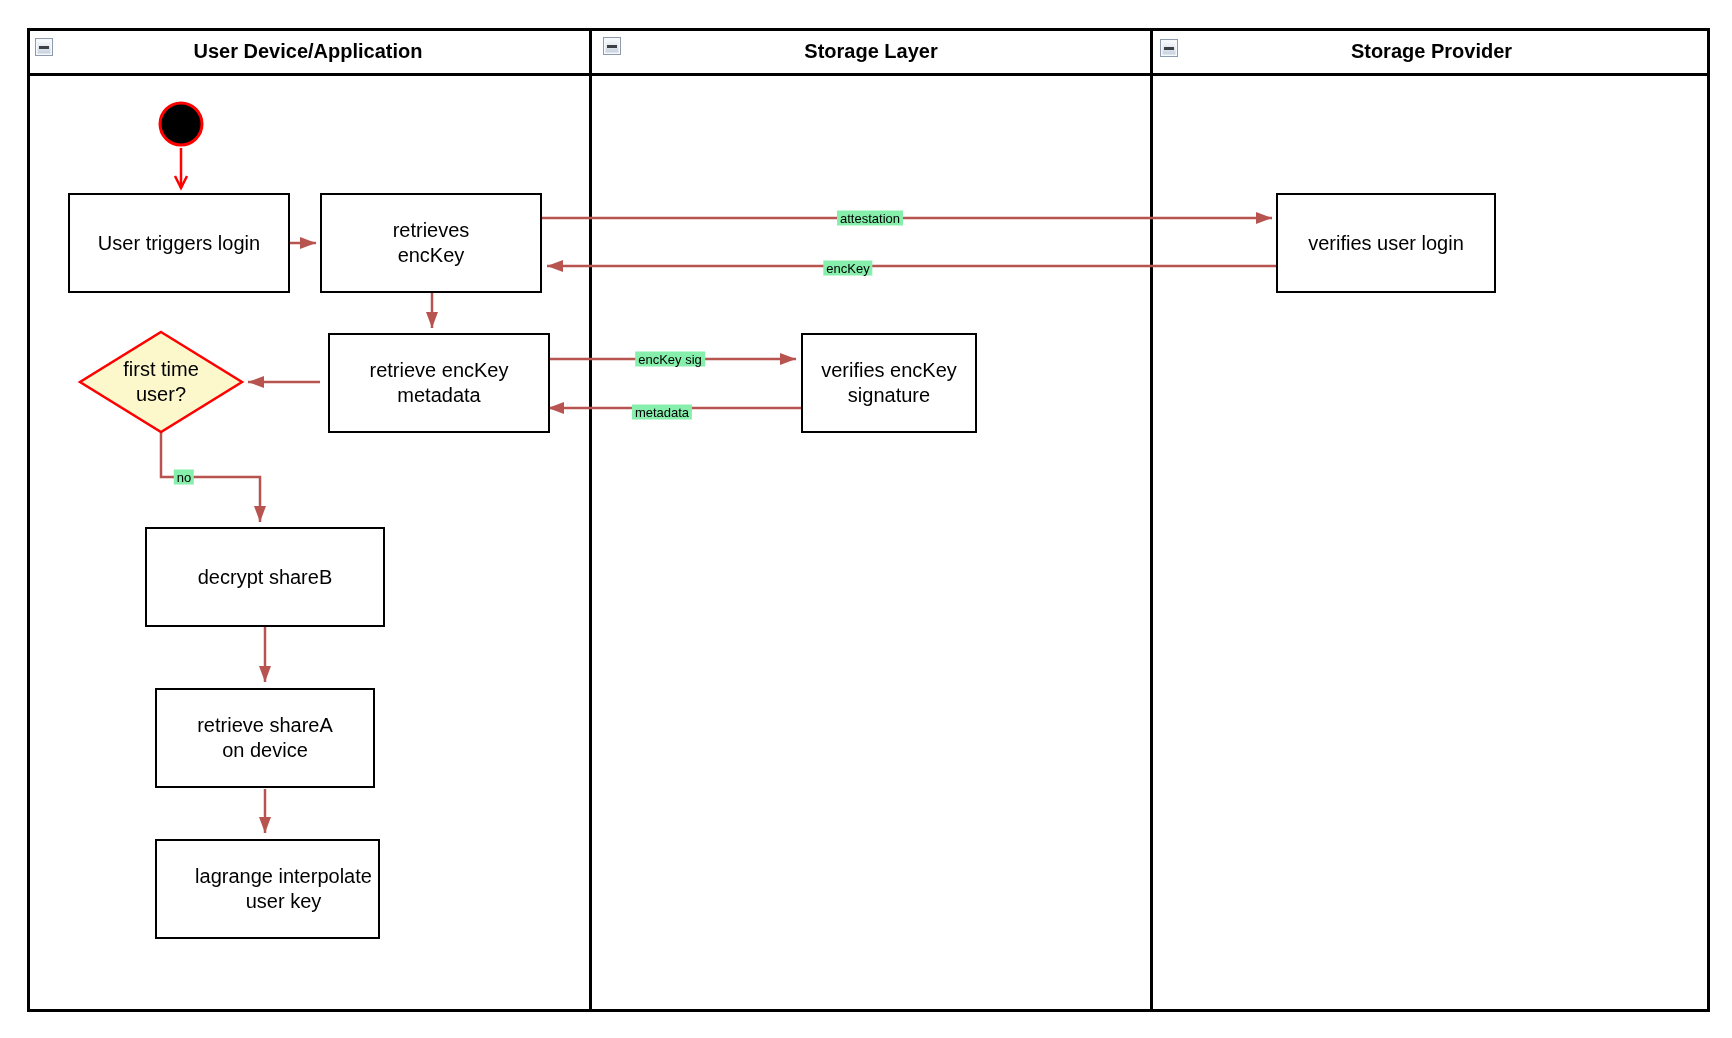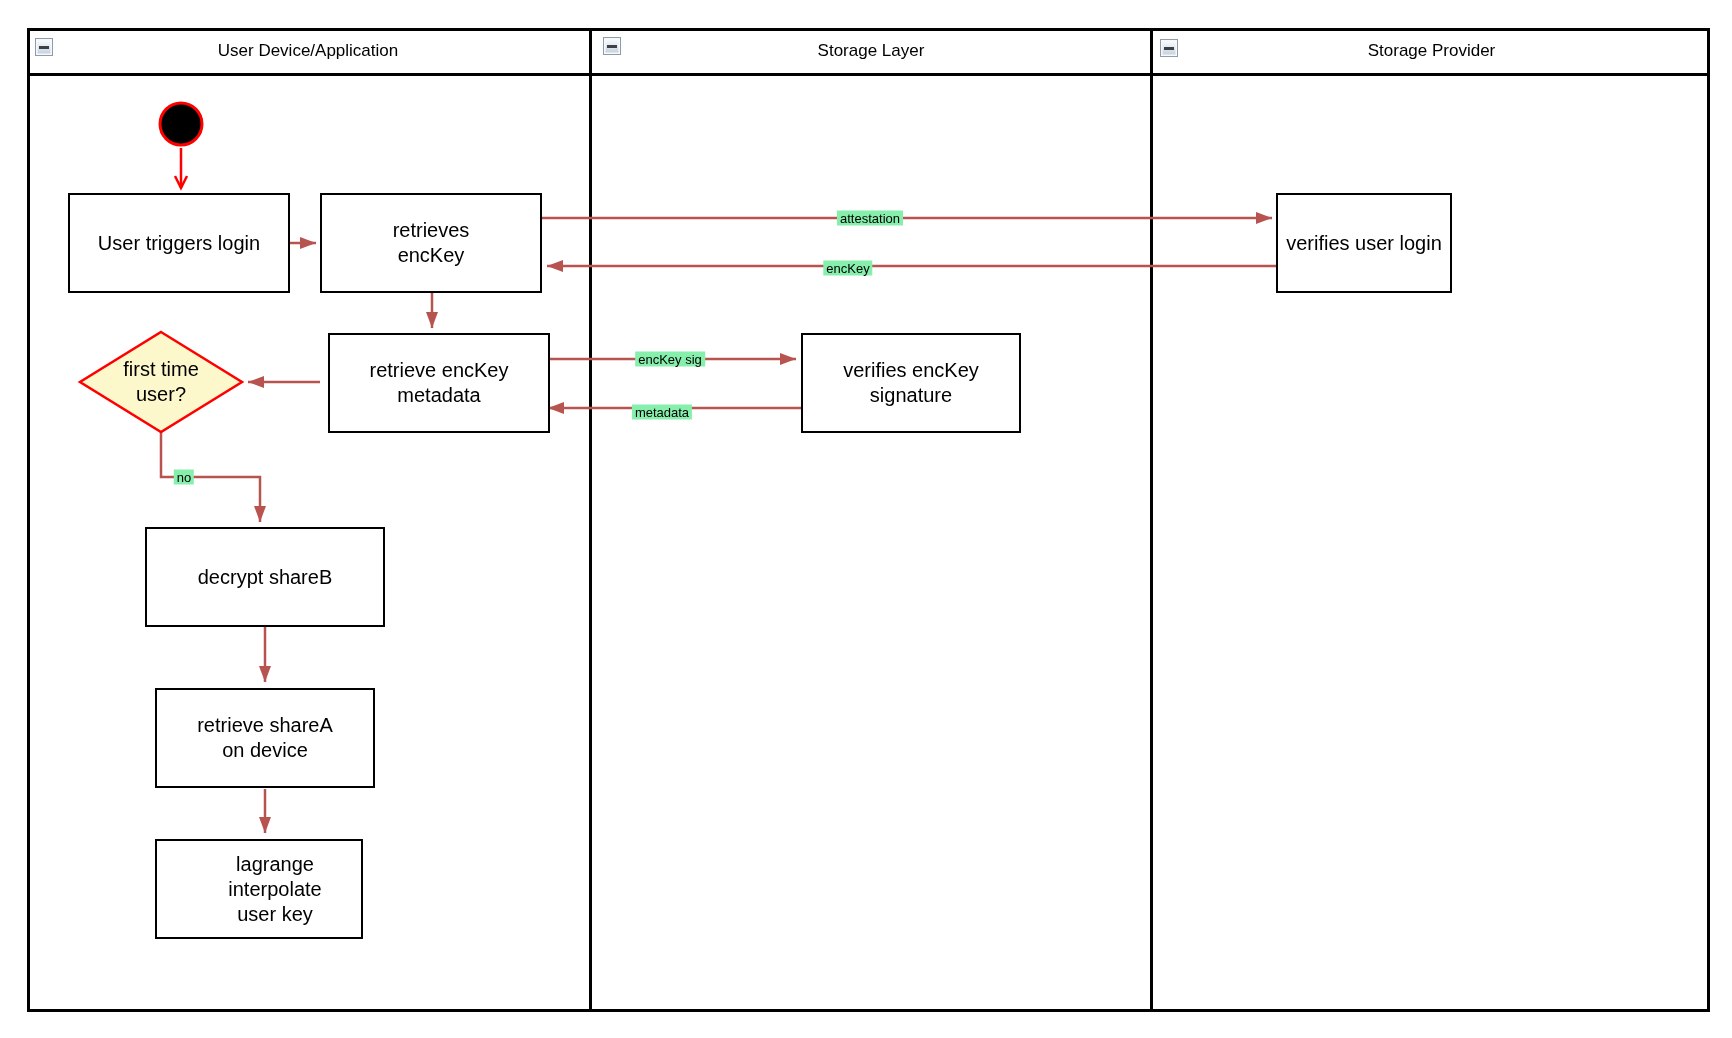--- a/index.html
+++ b/index.html
@@ -8,21 +8,21 @@
     font-family:"Liberation Sans","DejaVu Sans",sans-serif;
     color:#000; overflow:hidden; background:#fff;
   }
   
   .frame { position:absolute; left:27px; top:28px; width:1683px; height:984px;
            border:3px solid #000; box-sizing:border-box; background:#fff; z-index:1; }
   .header-strip { position:absolute; left:27px; top:28px; width:1683px; height:48px;
            border-bottom:3px solid #000; box-sizing:border-box; z-index:1; }
   .vline { position:absolute; top:28px; width:3px; height:984px; background:#000; z-index:1; }
   .lane-title { position:absolute; top:28px; height:46px; display:flex; align-items:center;
-           justify-content:center; font-weight:normal; font-size:17px; z-index:2; }
+           justify-content:center; font-weight:bold; font-size:20px; z-index:2; }
   .collapse { position:absolute; width:18px; height:18px; box-sizing:border-box;
            border:1px solid #8f9bac; background:linear-gradient(180deg,#fdfefe 0%,#e4eaf1 45%,#c2ccd9 100%);
            box-shadow:inset 0 0 0 1.5px #f6f9fc; display:flex; align-items:center; justify-content:center;
            z-index:5; cursor:pointer; }
   .collapse .bar { width:10px; height:3px; background:#3c4147; }
   
   .wires { position:absolute; left:0; top:0; z-index:2; }
   
   .node { position:absolute; background:#fff; border:2.5px solid #000; box-sizing:border-box;
           display:flex; align-items:center; justify-content:center; text-align:center;
@@ -82,29 +82,29 @@
       <line x1="265" y1="627" x2="265" y2="682" marker-end="url(#mBlock)"></line>
       <line x1="265" y1="789" x2="265" y2="833" marker-end="url(#mBlock)"></line>
     </g>
 
     <polygon points="161,332 242,382 161,432 80,382" fill="#fcf8cc" stroke="#ff0000" stroke-width="2.5"></polygon>
   </svg>
 
   <div class="node" style="left:68px;  top:193px; width:222px; height:100px;">User triggers login</div>
   <div class="node" style="left:320px; top:193px; width:222px; height:100px;">retrieves
 encKey</div>
-  <div class="node" style="left:1276px;top:193px; width:176px; height:100px;">verifies user login</div>
+  <div class="node" style="left:1276px;top:193px; width:220px; height:100px;">verifies user login</div>
   <div class="node" style="left:328px; top:333px; width:222px; height:100px;">retrieve encKey
 metadata</div>
-  <div class="node" style="left:801px; top:333px; width:220px; height:100px;">verifies encKey
+  <div class="node" style="left:801px; top:333px; width:176px; height:100px;">verifies encKey
 signature</div>
   <div class="node" style="left:145px; top:527px; width:240px; height:100px;">decrypt shareB</div>
   <div class="node" style="left:155px; top:688px; width:220px; height:100px;">retrieve shareA
 on device</div>
-  <div class="node" style="left:155px; top:839px; width:208px; height:100px;padding-left:32px;">lagrange interpolate
+  <div class="node" style="left:155px; top:839px; width:225px; height:100px;padding-left:32px;">lagrange interpolate
 user key</div>
 
   <div class="diamond-label" style="left:80px; top:332px; width:162px; height:100px;">first time
 user?</div>
 
   <div class="edge-label" style="left:870px; top:218px;">attestation</div>
   <div class="edge-label" style="left:848px; top:268px;">encKey</div>
   <div class="edge-label" style="left:670px; top:359px;">encKey sig</div>
   <div class="edge-label" style="left:662px; top:412px;">metadata</div>
   <div class="edge-label" style="left:184px; top:477px;">no</div>

